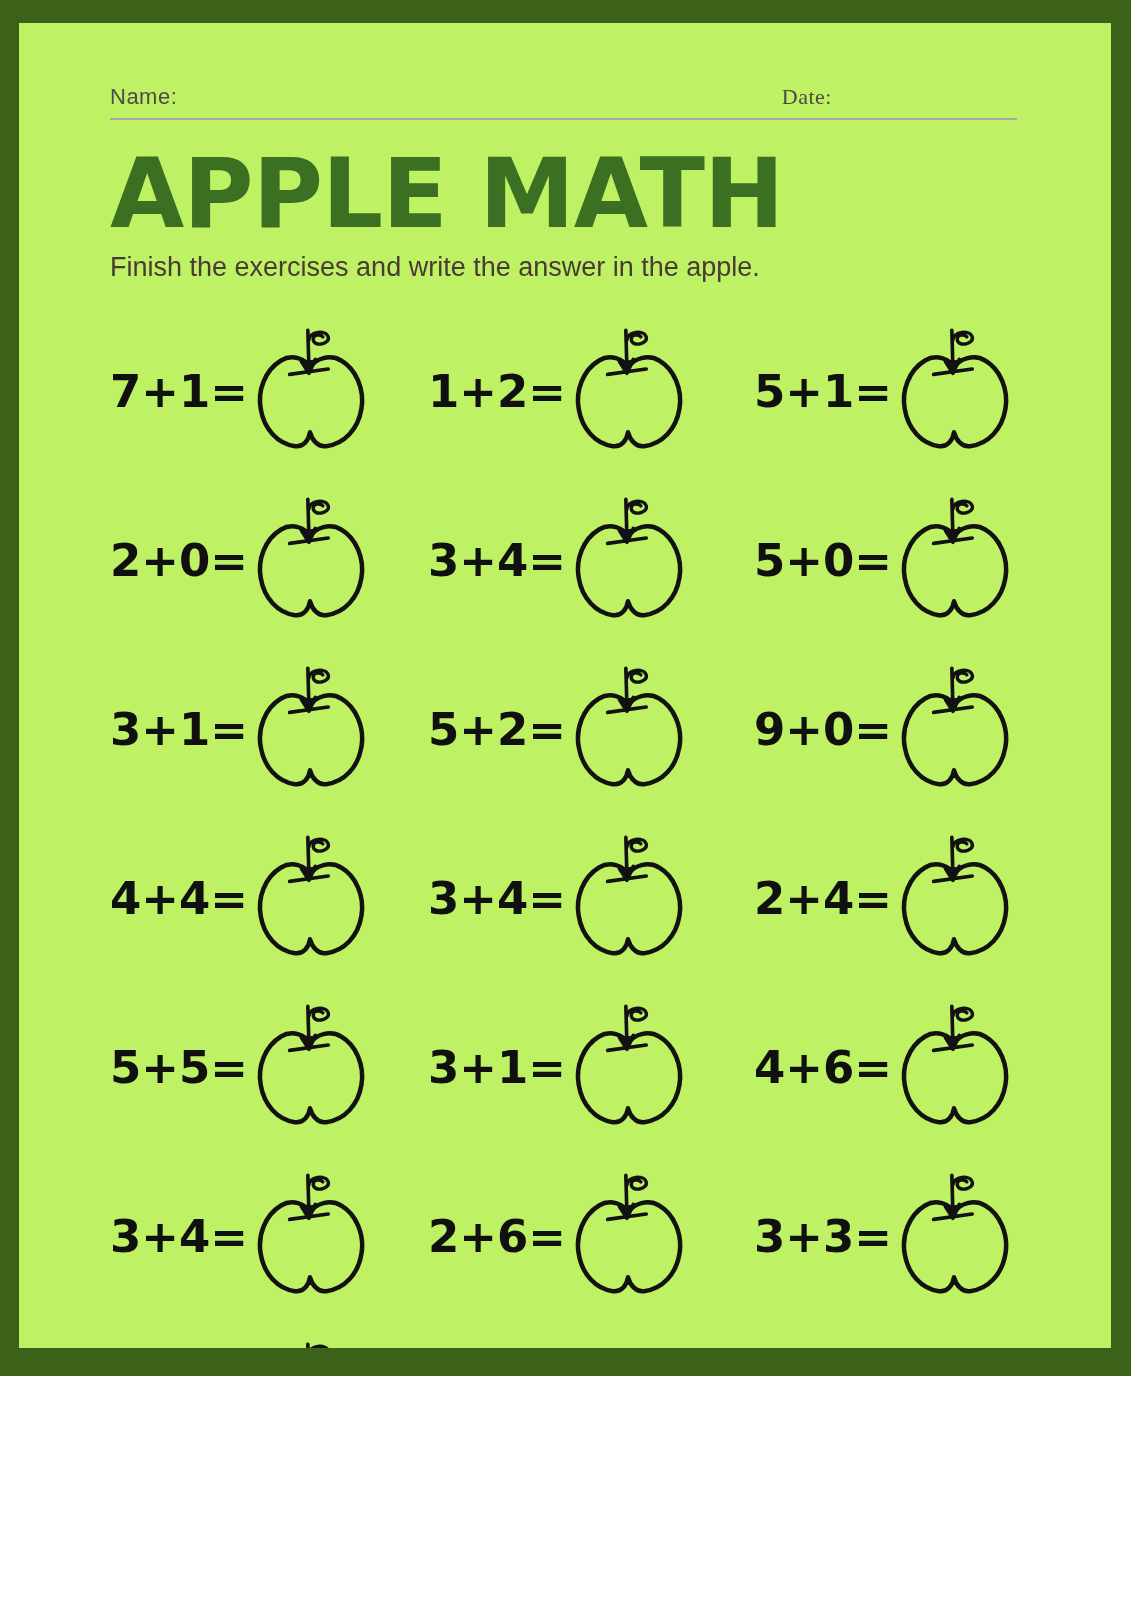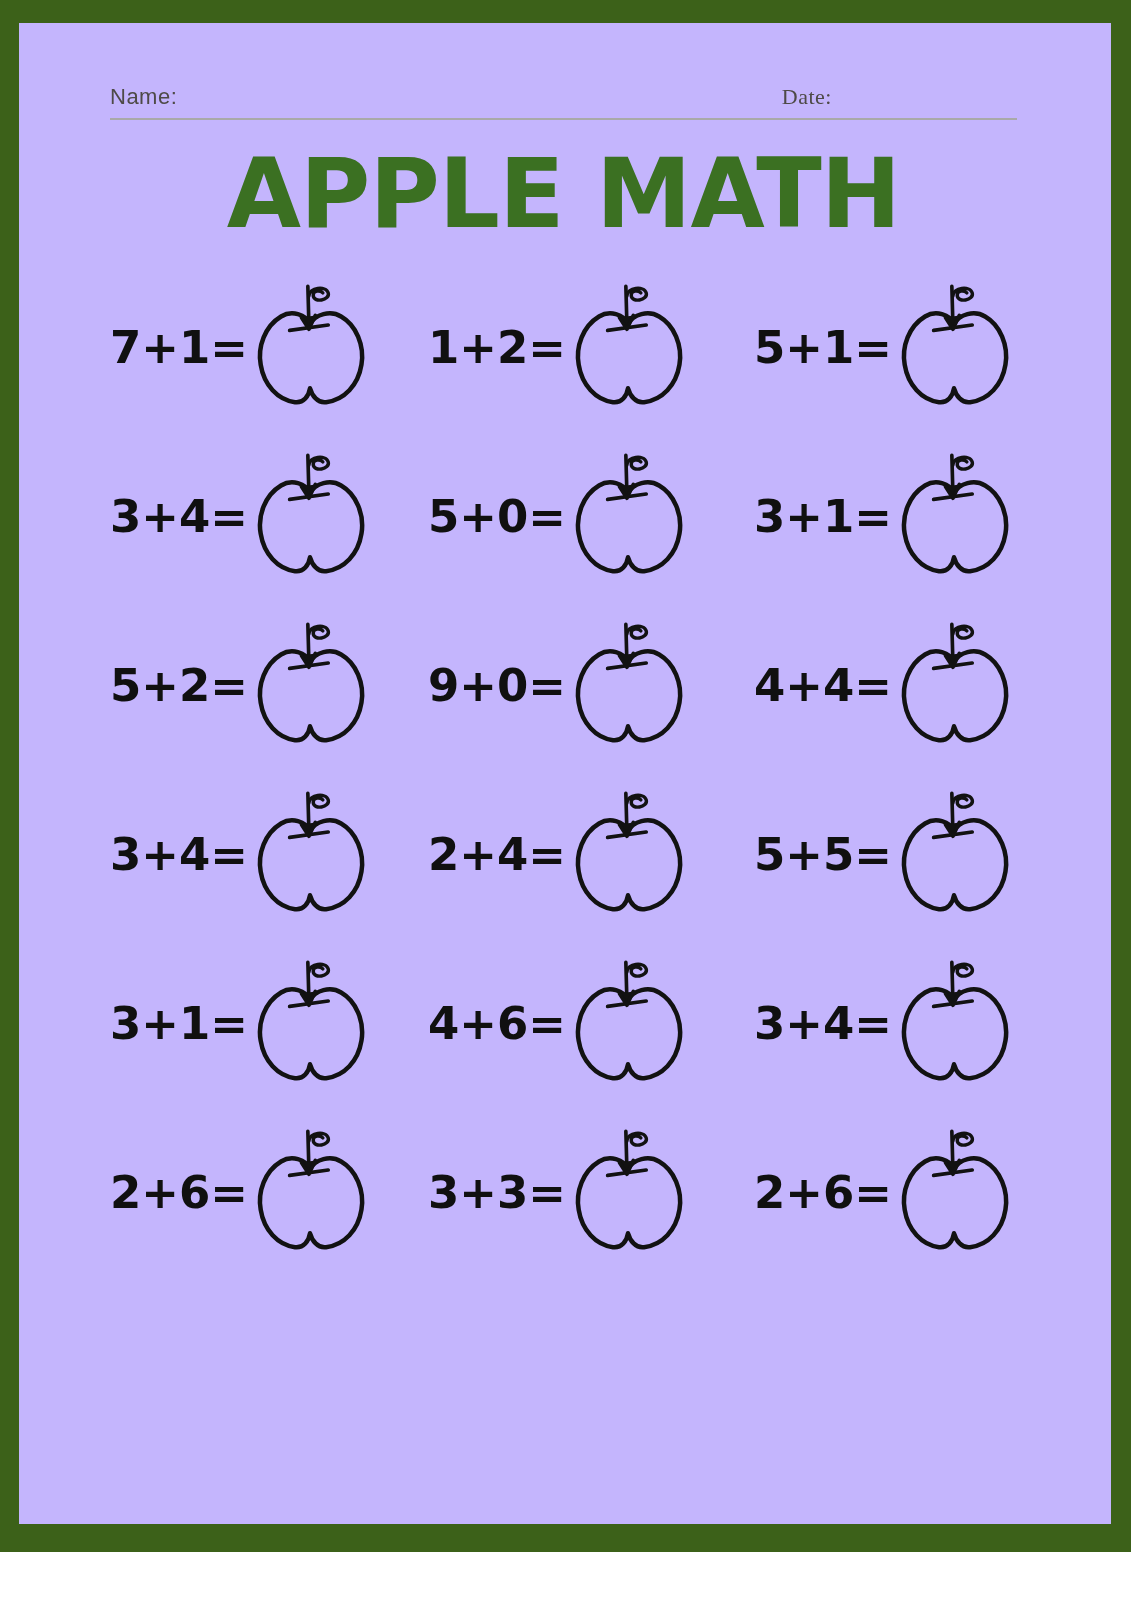--- a/index.html
+++ b/index.html
@@ -1,22 +1,22 @@
 <!DOCTYPE html>
 <html style="--border-green: #3c6119; --title-green: #3b7022; --subtitle-brown: #493a34; --equation-black: #101010; --label-gray: #4e4a47; --line-gray: #a9a9a9; --apple-outline: #121212;"><head>
 <meta charset="utf-8">
 <style>
   html,body{margin:0;padding:0;background:#ffffff;}
   .page{
     box-sizing:border-box;
-    width:1131px;height:1552px;
+    width:1131px;height:1376px;
     border-style:solid;
     border-color:var(--border-green,#3c6119);
     border-width:23px 20px 28px 19px;
-    background:#c4b5fd;
+    background:#bef264;
     overflow:hidden;
   }
   .inner{
     box-sizing:border-box;
     width:100%;height:100%;
     padding:62px 94px 0 91px;
   }
   .header-row{
     display:flex;
     align-items:flex-end;
@@ -27,21 +27,20 @@
     font:400 22px/1.1 "Liberation Sans",sans-serif;
     color:var(--label-gray,#4e4a47);
     letter-spacing:.5px;
   }
   .date-label{margin-left:auto;margin-right:185px;font-family:Liberation Serif, serif;}
   .title{
     margin:30px 0 0 0;
     font:900 96px/0.92 "DejaVu Sans",sans-serif;
     letter-spacing:-1px;
     color:var(--title-green,#3b7022);
-    text-align:center;
   }
   .subtitle{
     margin:12px 0 0 0;
     font:400 27px/1.2 "Liberation Sans",sans-serif;
     color:var(--subtitle-brown,#493a34);
   }
   .grid{
     margin-top:24px;
     display:grid;
     grid-template-columns:318px 326px auto;
@@ -82,20 +81,21 @@
 
 <div class="page">
   <div class="inner">
 
     <div class="header-row">
       <span class="field-label">Name:</span>
       <span class="field-label date-label">Date:</span>
     </div>
 
     <h1 class="title">APPLE MATH</h1>
+    <p class="subtitle">Finish the exercises and write the answer in the apple.</p>
 
     <div class="grid">
 
       <div class="cell">
         <span class="eq">7+1=</span>
         <svg class="apple" viewBox="0 0 110 125">
             <use href="#apple-shape"></use>
           </svg>
       </div>
       <div class="cell">
@@ -104,20 +104,26 @@
             <use href="#apple-shape"></use>
           </svg>
       </div>
       <div class="cell">
         <span class="eq">5+1=</span>
         <svg class="apple" viewBox="0 0 110 125">
             <use href="#apple-shape"></use>
           </svg>
       </div>
 
+      <div class="cell">
+        <span class="eq">2+0=</span>
+        <svg class="apple" viewBox="0 0 110 125">
+            <use href="#apple-shape"></use>
+          </svg>
+      </div>
       <div class="cell">
         <span class="eq">3+4=</span>
         <svg class="apple" viewBox="0 0 110 125">
             <use href="#apple-shape"></use>
           </svg>
       </div>
 
       <div class="cell">
         <span class="eq">5+0=</span>
         <svg class="apple" viewBox="0 0 110 125">

